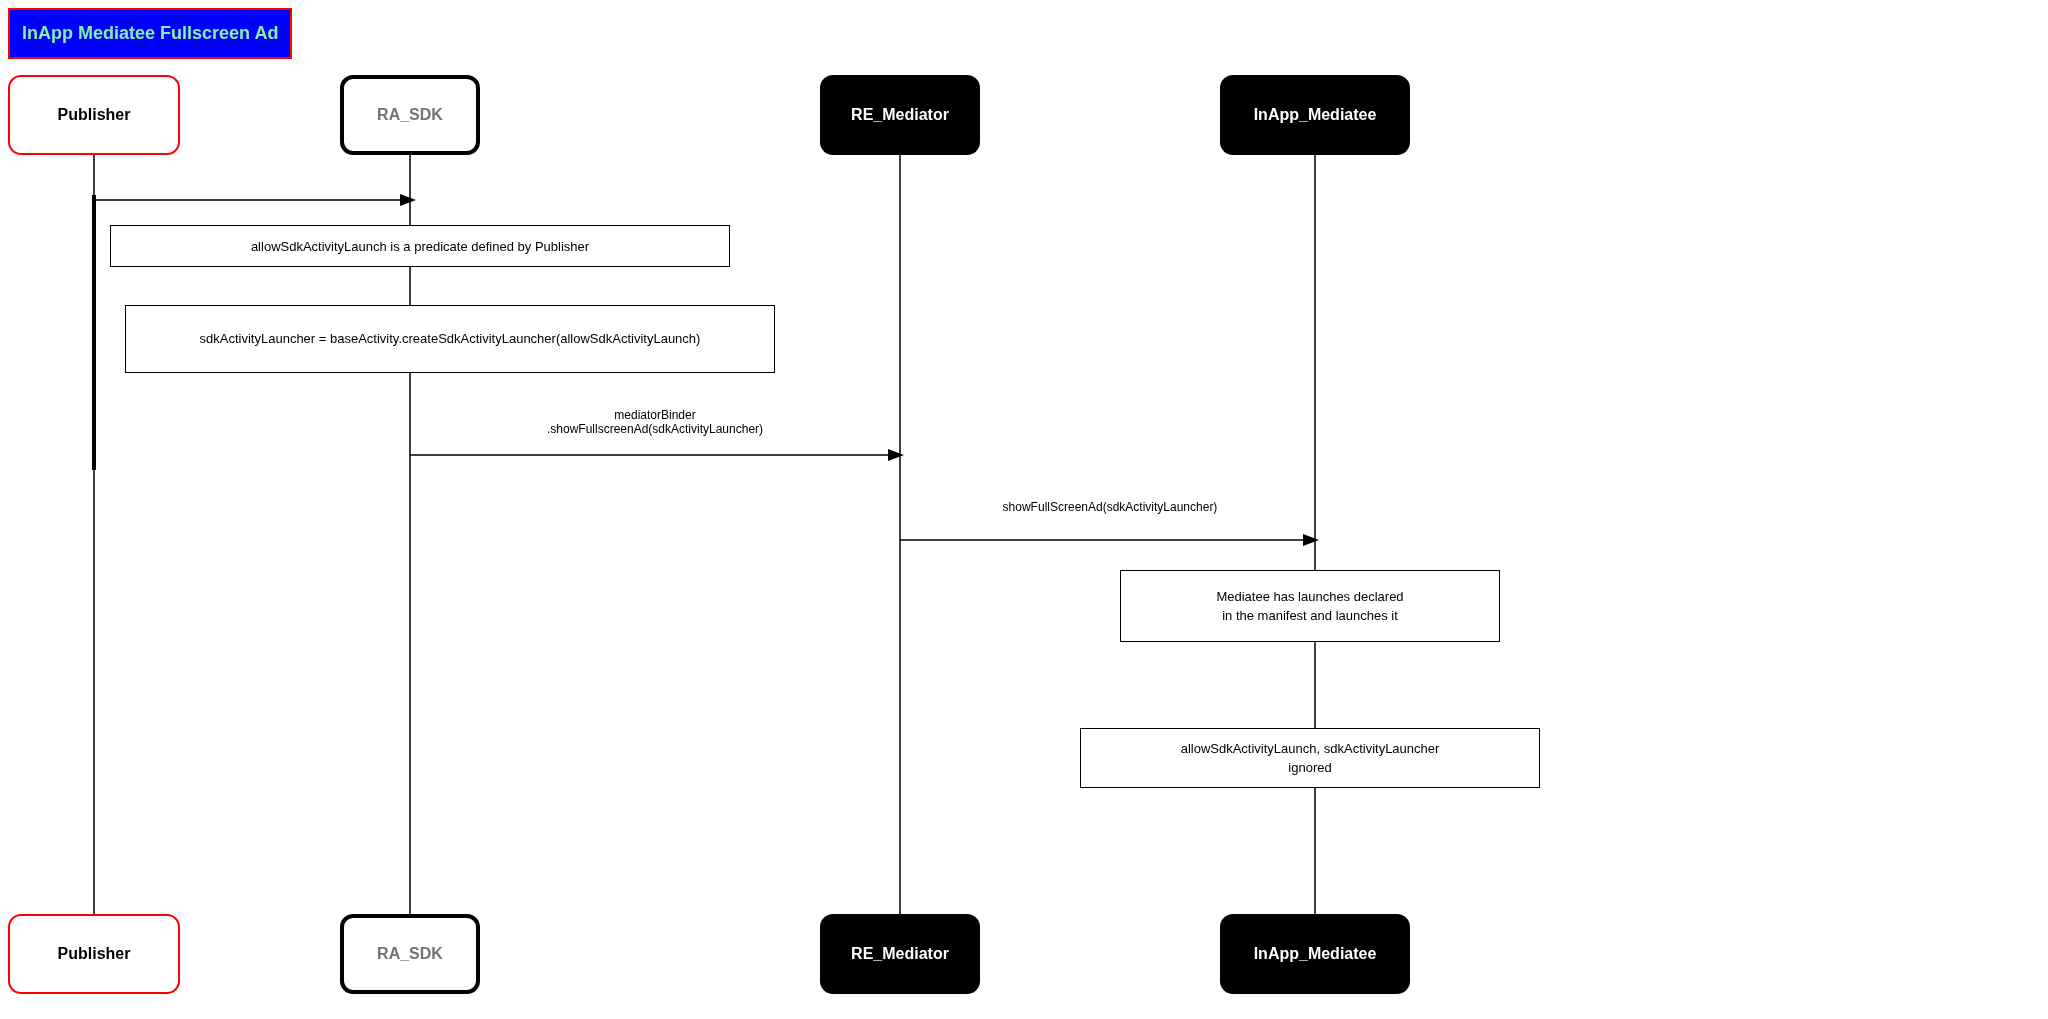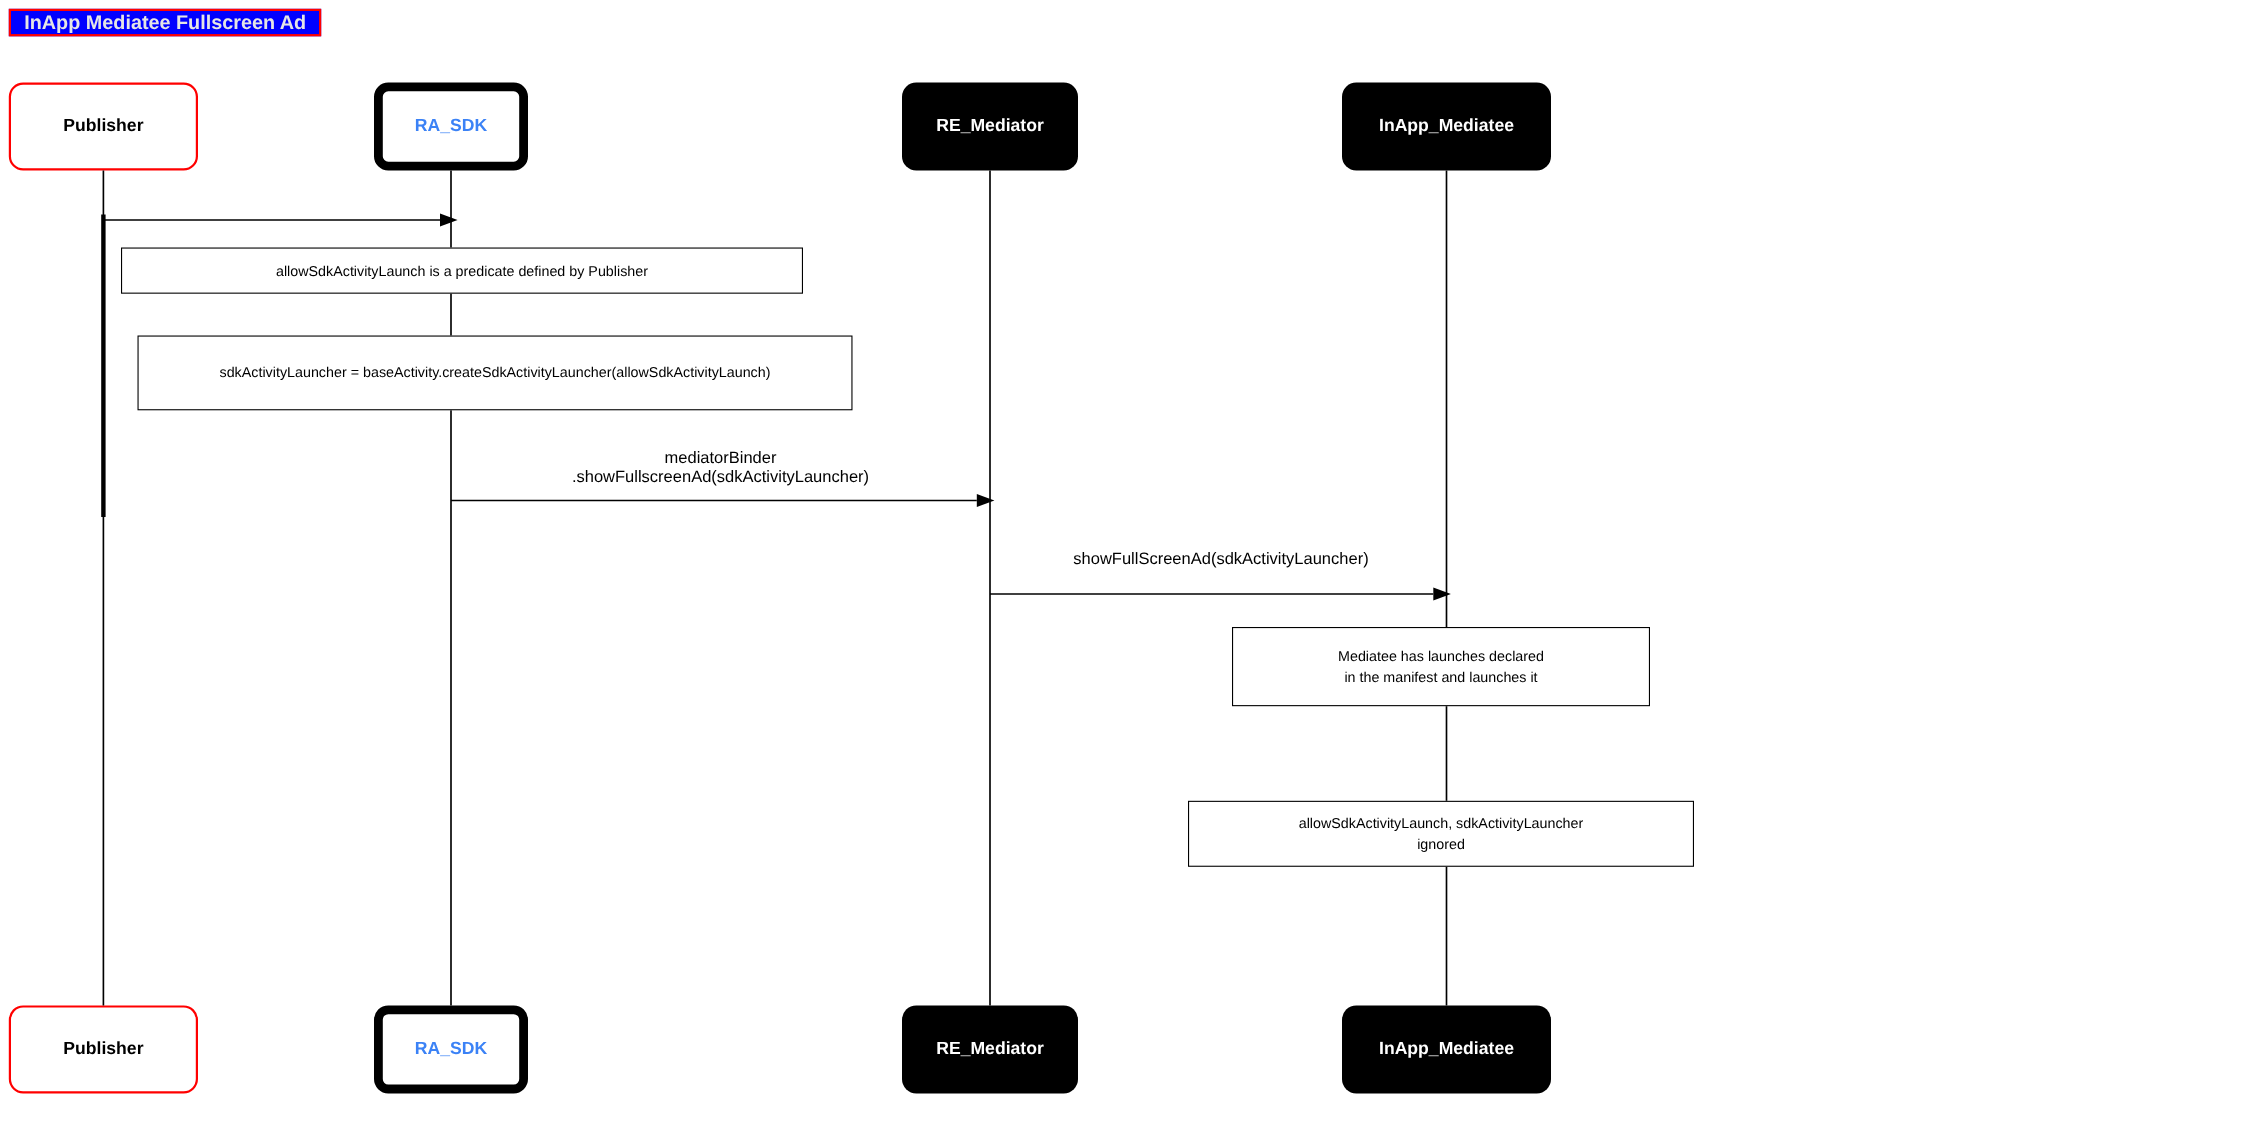--- a/index.html
+++ b/index.html
@@ -18,46 +18,46 @@
       width: 2048px;
       height: 1019px;
     }
 
     .title-box {
       position: absolute;
       top: 8px;
       left: 8px;
       border: 2.5px solid red;
       background: #0000ff;
-      color: #e5e5e5;
+      color: #86efac;
       font-weight: bold;
       font-size: 18px;
-      padding: 0 12px;
+      padding: 13px 12px;
     }
 
     .actor-box {
       position: absolute;
       display: flex;
       align-items: center;
       justify-content: center;
       font-weight: bold;
       font-size: 16px;
       border-radius: 13px;
     }
 
     .actor-publisher {
       border: 2.5px solid red;
       background: #fff;
       color: #000;
     }
 
     .actor-rasdk {
-      border: 8px solid #000000;
+      border: 4px solid #000000;
       background: #fff;
-      color: #3b82f6;
+      color: #737373;
     }
 
     .actor-blue {
       background: #000000;
       color: #fff;
       border: none;
     }
 
     
     svg.arrows {
@@ -74,21 +74,21 @@
       position: absolute;
       border: 1.5px solid #000;
       background: #fff;
       padding: 4px 23px;
       font-size: 13px;
       text-align: center;
     }
 
     .note-text {
       position: absolute;
-      font-size: 15px;
+      font-size: 12px;
       text-align: center;
       color: #000;
     }
   </style>
 </head>
 <body>
 
 <div id="diagram">
 
   <div class="title-box">InApp Mediatee Fullscreen Ad</div>

